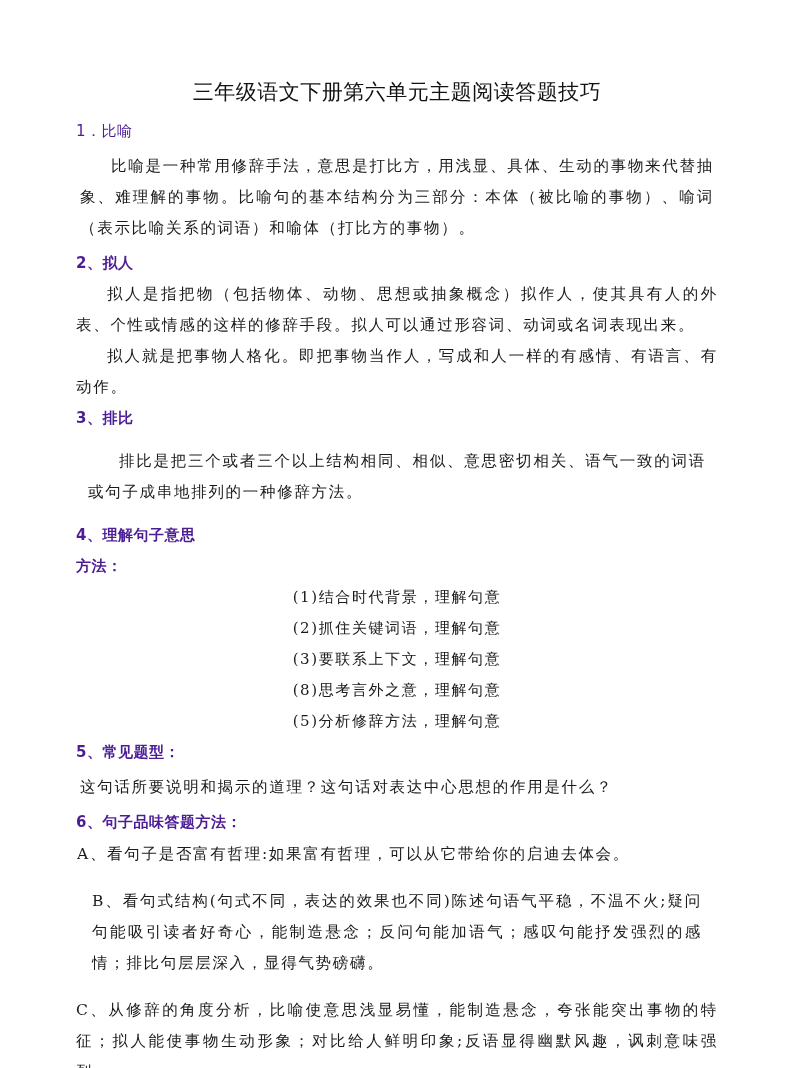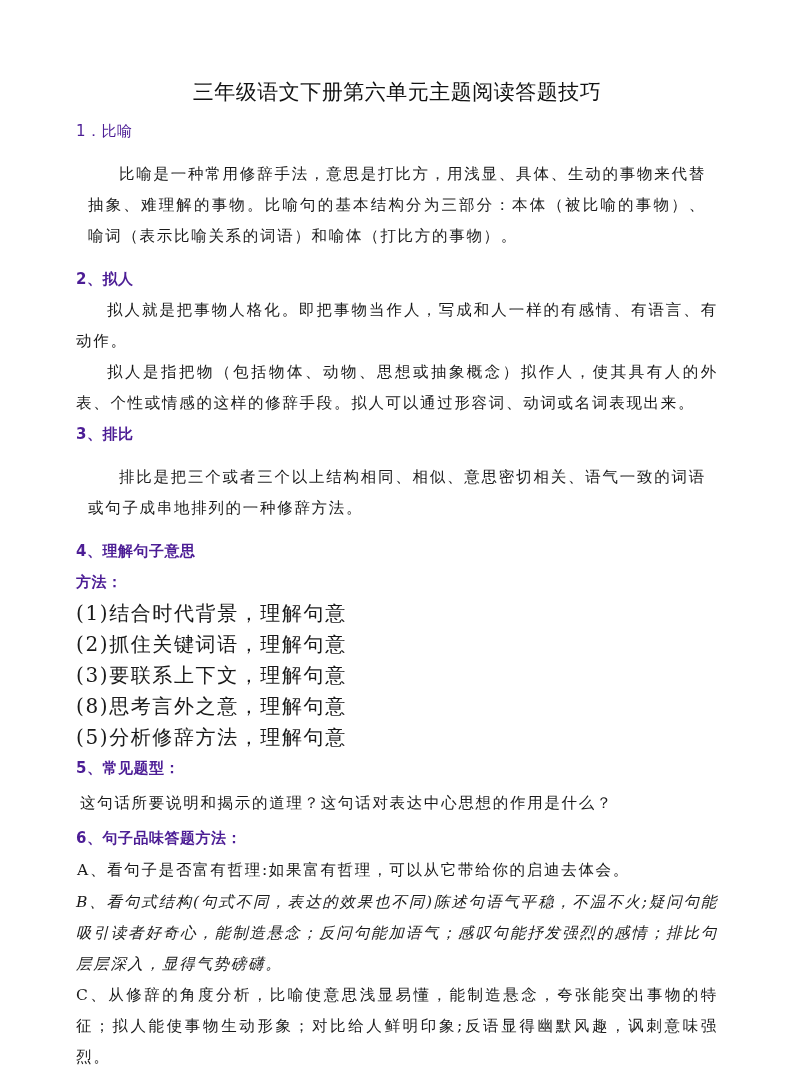--- a/index.html
+++ b/index.html
@@ -47,41 +47,42 @@
       font-size: 15.5px;
       line-height: 31px;
       letter-spacing: 1.7px;
       text-align: justify;
       text-align-last: left;
     }
     .indent {
       text-indent: 31px;
     }
     .list-item {
-      font-size: 20px;
+      font-size: 15px;
       line-height: 31px;
       letter-spacing: 1.6px;
+      text-align: center;
     }
   </style>
 </head>
 <body>
 
 <div class="page">
 
   <h1 class="title">三年级语文下册第六单元主题阅读答题技巧</h1>
 
   <section>
     <div class="heading light">1．比喻</div>
-    <p class="para indent" style="margin:12px;">比喻是一种常用修辞手法，意思是打比方，用浅显、具体、生动的事物来代替抽象、难理解的事物。比喻句的基本结构分为三部分：本体（被比喻的事物）、喻词（表示比喻关系的词语）和喻体（打比方的事物）。</p>
+    <p class="para indent" style="margin:4px;">比喻是一种常用修辞手法，意思是打比方，用浅显、具体、生动的事物来代替抽象、难理解的事物。比喻句的基本结构分为三部分：本体（被比喻的事物）、喻词（表示比喻关系的词语）和喻体（打比方的事物）。</p>
   </section>
 
   <section>
     <div class="heading">2、拟人</div>
+    <p class="para indent" style="margin:0;">拟人是指把物（包括物体、动物、思想或抽象概念）拟作人，使其具有人的外表、个性或情感的这样的修辞手段。拟人可以通过形容词、动词或名词表现出来。</p>
     <p class="para indent" style="margin:0;">拟人就是把事物人格化。即把事物当作人，写成和人一样的有感情、有语言、有动作。</p>
-    <p class="para indent" style="margin:0;">拟人是指把物（包括物体、动物、思想或抽象概念）拟作人，使其具有人的外表、个性或情感的这样的修辞手段。拟人可以通过形容词、动词或名词表现出来。</p>
   </section>
 
   <section>
     <div class="heading">3、排比</div>
     <p class="para indent" style="margin:12px;">排比是把三个或者三个以上结构相同、相似、意思密切相关、语气一致的词语或句子成串地排列的一种修辞方法。</p>
   </section>
 
   <section>
     <div class="heading">4、理解句子意思</div>
     <div class="heading">方法：</div>
@@ -93,17 +94,17 @@
   </section>
 
   <section>
     <div class="heading">5、常见题型：</div>
     <p class="para" style="margin:4px;">这句话所要说明和揭示的道理？这句话对表达中心思想的作用是什么？</p>
   </section>
 
   <section>
     <div class="heading">6、句子品味答题方法：</div>
     <p class="para" style="margin:1px;">A、看句子是否富有哲理:如果富有哲理，可以从它带给你的启迪去体会。</p>
-    <p class="para" style="margin:0;font-style:italic;">B、看句式结构(句式不同，表达的效果也不同)陈述句语气平稳，不温不火;疑问句能吸引读者好奇心，能制造悬念；反问句能加语气；感叹句能抒发强烈的感情；排比句层层深入，显得气势磅礴。</p>
+    <p class="para" style="margin:16px;">B、看句式结构(句式不同，表达的效果也不同)陈述句语气平稳，不温不火;疑问句能吸引读者好奇心，能制造悬念；反问句能加语气；感叹句能抒发强烈的感情；排比句层层深入，显得气势磅礴。</p>
     <p class="para" style="margin:0;">C、从修辞的角度分析，比喻使意思浅显易懂，能制造悬念，夸张能突出事物的特征；拟人能使事物生动形象；对比给人鲜明印象;反语显得幽默风趣，讽刺意味强烈。</p>
   </section>
 
 </div>
 
 </body></html>

